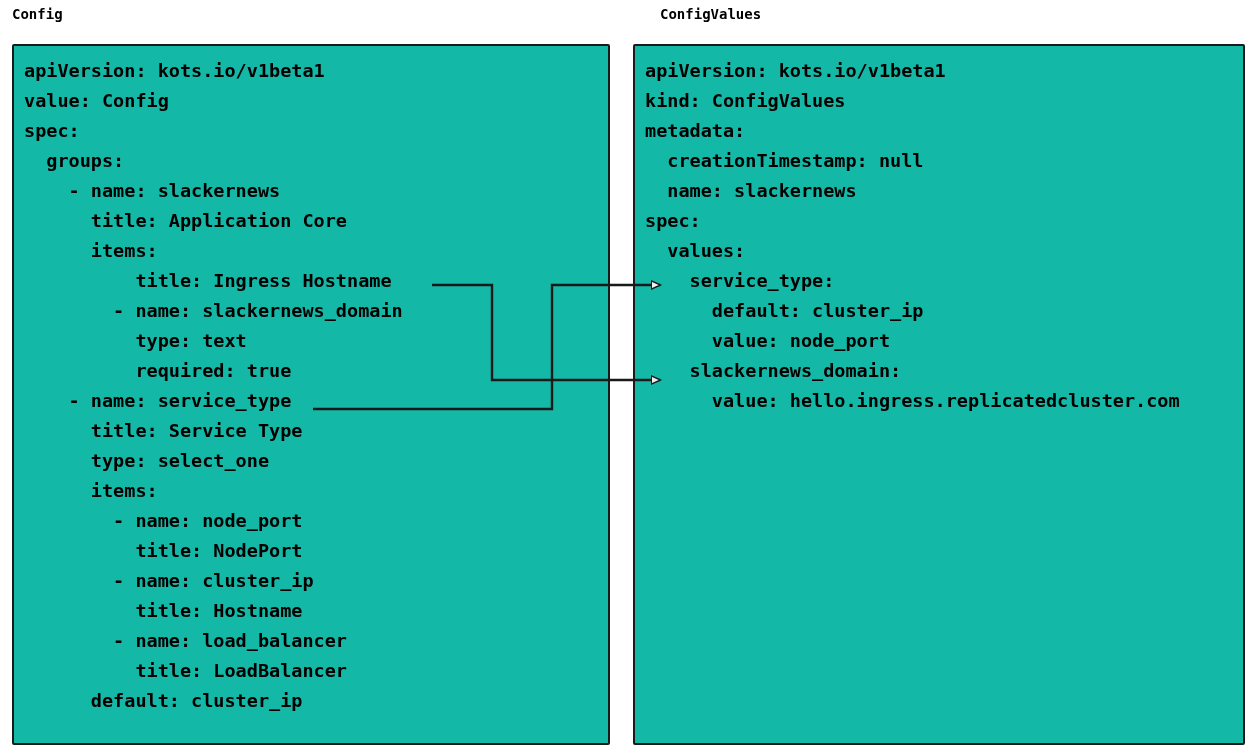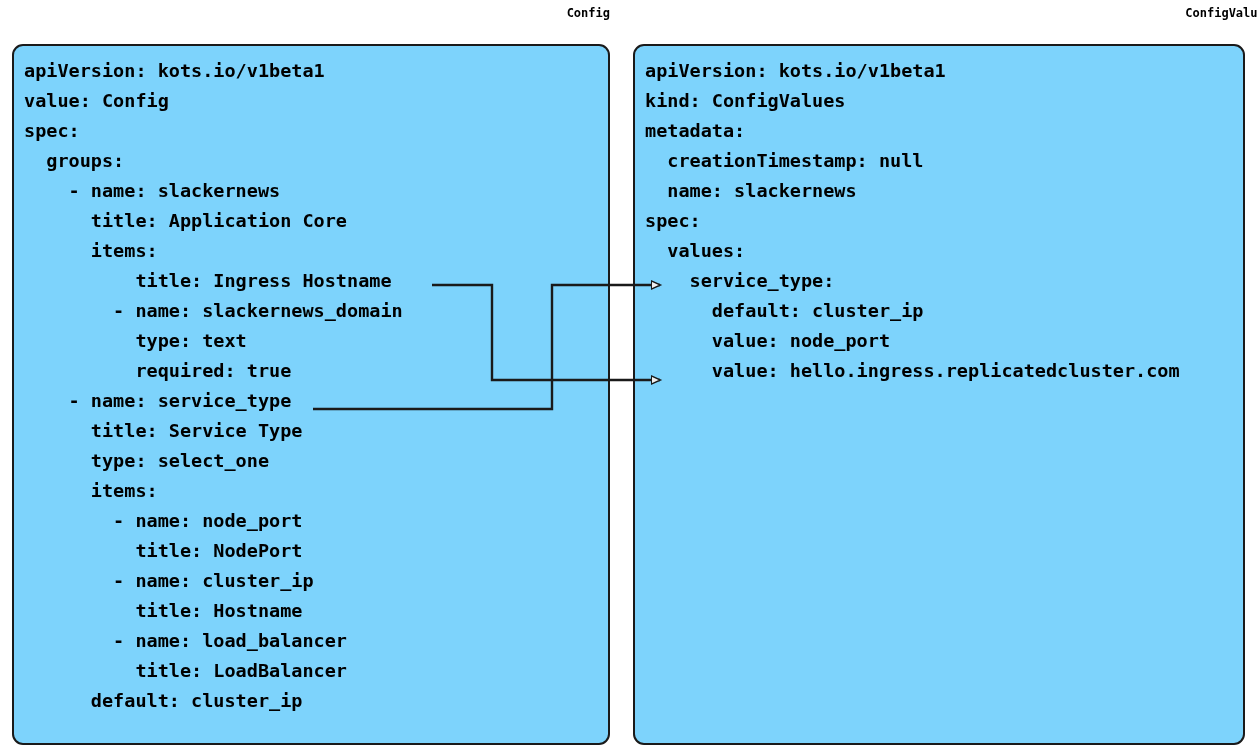--- a/index.html
+++ b/index.html
@@ -21,37 +21,37 @@
     top: 0;
     width: 1258px;
     height: 756px;
   }
 
   
   .panel-title {
     position: absolute;
     top: 6px;
     font-family: "DejaVu Sans Mono", "Liberation Mono", monospace;
-    font-size: 12px;
+    font-size: 14px;
     font-weight: bold;
     color: #000000;
-    text-align: right;
+    text-align: left;
     letter-spacing: 0px;
     white-space: nowrap;
   }
   #title-config  { left: 12px;  width: 598px; }
   #title-values  { left: 660px; width: 612px; }
 
   
   .panel {
     position: absolute;
     box-sizing: border-box;
-    background: #7dd3fc;
+    background: #14b8a6;
     border: 2px solid #1a1a1a;
-    border-radius: 11px;
+    border-radius: 2px;
     overflow: hidden;
   }
   #panel-config {
     left: 12px;
     top: 44px;
     width: 598px;
     height: 701px;
   }
   #panel-values {
     left: 633px;
@@ -130,20 +130,21 @@
         <div class="code-line">apiVersion: kots.io/v1beta1</div>
         <div class="code-line">kind: ConfigValues</div>
         <div class="code-line">metadata:</div>
         <div class="code-line">  creationTimestamp: null</div>
         <div class="code-line">  name: slackernews</div>
         <div class="code-line">spec:</div>
         <div class="code-line">  values:</div>
         <div class="code-line">    service_type:</div>
         <div class="code-line">      default: cluster_ip</div>
         <div class="code-line">      value: node_port</div>
+        <div class="code-line">    slackernews_domain:</div>
         <div class="code-line">      value: hello.ingress.replicatedcluster.com</div>
       </div>
   </div>
 
   <svg id="connector-layer" viewBox="0 0 1258 756" width="1258" height="756">
     <defs>
       <marker id="arrow-open" markerWidth="12" markerHeight="12" refX="9.5" refY="5" orient="auto" markerUnits="userSpaceOnUse">
         <path d="M 0.8 0.9 L 10 5 L 0.8 9.1 Z" fill="#f0f0f0" stroke="#1a1a1a" stroke-width="1.4" stroke-linejoin="miter"></path>
       </marker>
     </defs>

